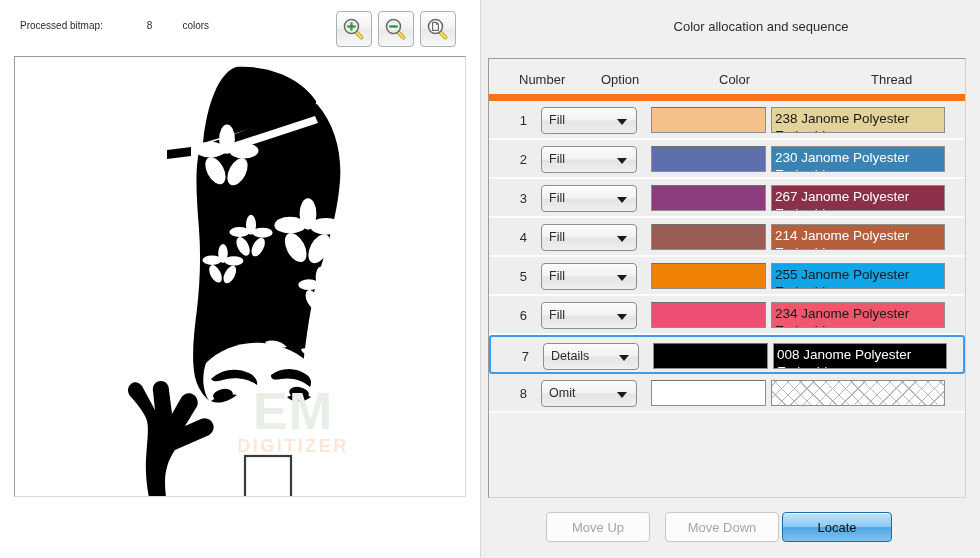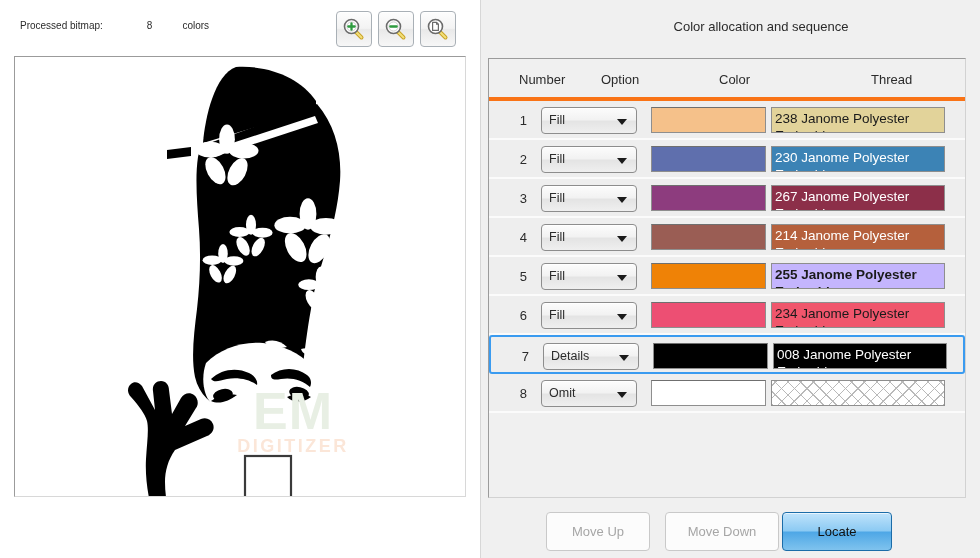--- a/index.html
+++ b/index.html
@@ -90,21 +90,21 @@
     width: 478px; height: 440px;
     background: #f0f0f0;
     border: 1px solid #9b9b9b;
     border-right-color: #d2d2d2;
     border-bottom-color: #d2d2d2;
   }
   #list-header {
     position: relative;
     height: 42px;
     background: #f0f0f0;
-    border-bottom: 4px solid #f97316;
+    border-bottom: 7px solid #f97316;
   }
   #list-header .col {
     position: absolute; top: 13px;
     font-size: 13px; color: #2b2b2b;
   }
   .col-number { left: 30px; }
   .col-option { left: 112px; }
   .col-color  { left: 230px; }
   .col-thread { left: 382px; }
 
@@ -175,21 +175,21 @@
       repeating-linear-gradient(45deg,  #b9b9b9 0 1px, transparent 1px 9px),
       repeating-linear-gradient(-45deg, #b9b9b9 0 1px, transparent 1px 9px);
   }
 
   #btn-bar {
     position: absolute; left: 0; top: 512px;
     width: 500px; height: 46px;
   }
   .btn {
     position: absolute; top: 0;
-    height: 39px;
+    height: 30px;
     border-radius: 4px;
     font-size: 13px;
     display: flex; align-items: center; justify-content: center;
     cursor: pointer;
   }
   .btn.disabled {
     border: 1px solid #c9c9c9;
     background: #fcfcfc;
     color: #a6a6a6;
     cursor: default;
@@ -401,21 +401,21 @@
               <span class="tlabel2" style="color: rgb(255, 255, 255);">Embroidery</span>
             </div>
           </div>
           <div class="row">
             <span class="num">5</span>
             <div class="ddl">
               <span class="ddl-text">Fill</span>
               <span class="ddl-arrow"></span>
             </div>
             <div class="swatch" style="background: rgb(239, 130, 6);"></div>
-            <div class="thread" style="background: #c4b5fd; font-weight: bold;">
+            <div class="thread" style="background: #0ea5e9;">
               <span class="tlabel" style="color: rgb(26, 26, 26);">255 Janome Polyester</span>
               <span class="tlabel2" style="color: rgb(26, 26, 26);">Embroidery</span>
             </div>
           </div>
           <div class="row">
             <span class="num">6</span>
             <div class="ddl">
               <span class="ddl-text">Fill</span>
               <span class="ddl-arrow"></span>
             </div>

